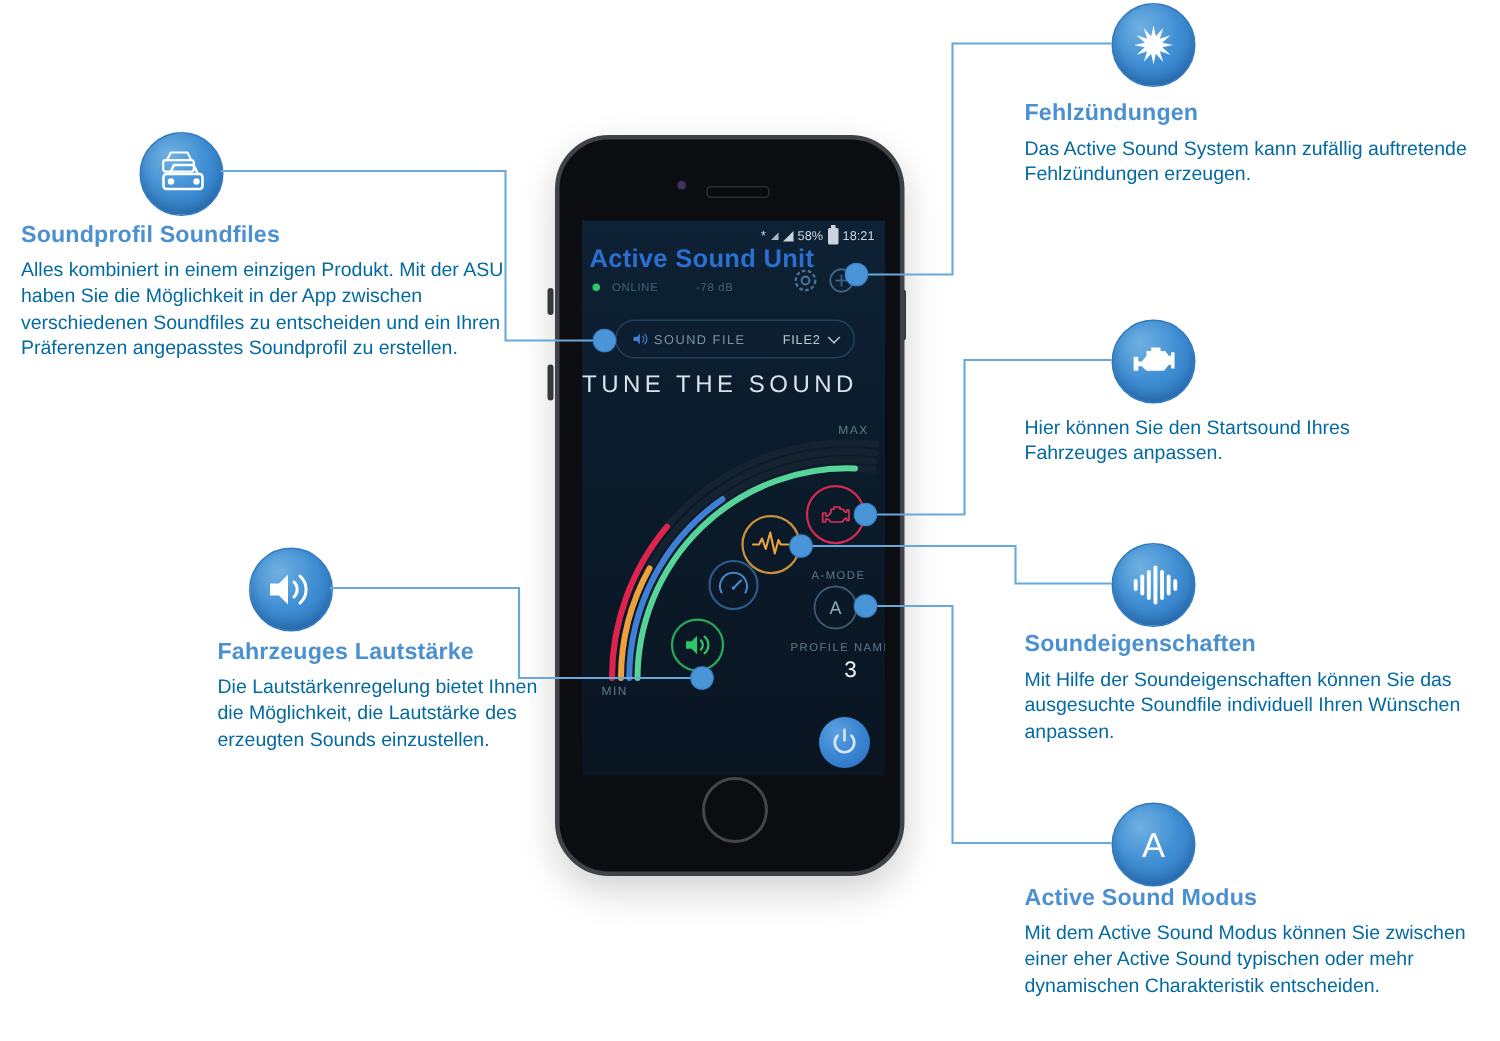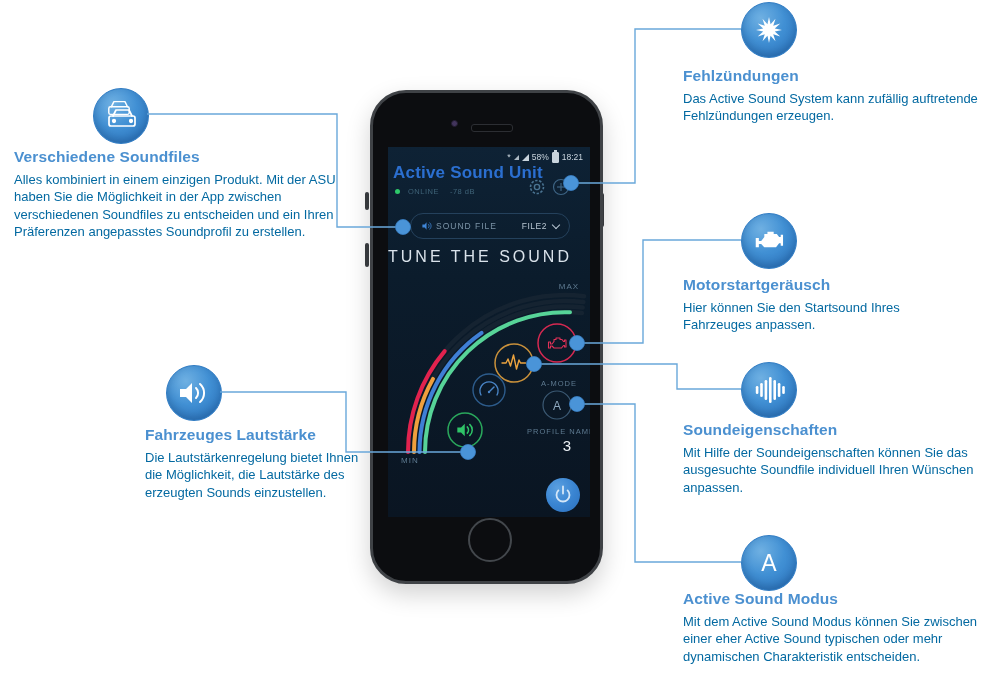--- a/index.html
+++ b/index.html
@@ -37,21 +37,21 @@
   .sb-text{color:#c9d4dd;font-size:8.5px;}
   .sb-ast{color:#c9d4dd;font-size:9px;line-height:8px;}
   .sb-tri{width:0;height:0;border-left:7px solid transparent;border-bottom:7px solid #c9d4dd;}
   .sb-tri.small{border-left-width:5px;border-bottom-width:5px;opacity:.85;}
   .sb-batt{width:5px;height:9px;border:1px solid #c9d4dd;border-radius:1px;position:relative;background:#c9d4dd;}
   .sb-batt:before{content:"";position:absolute;left:1px;top:-3px;width:3px;height:2px;background:#c9d4dd;}
   .app-title{position:absolute;left:5px;top:16px;color:#2b6fd0;font-size:17px;font-weight:bold;letter-spacing:.2px;}
   .online-row{position:absolute;left:7px;top:40px;display:flex;align-items:center;gap:8px;}
   .online-dot{width:5px;height:5px;border-radius:50%;background:#2ec96a;}
   .online-text{color:#3f6378;font-size:7.5px;letter-spacing:.5px;}
-  .db-text{color:#3f6378;font-size:7.5px;letter-spacing:.5px;margin-left:3px;}
+  .db-text{color:#3f6378;font-size:7.5px;letter-spacing:.5px;margin-left:17px;}
   .pill{position:absolute;left:22px;top:66px;width:160px;height:26px;border:1px solid #24415c;
       border-radius:14px;display:flex;align-items:center;padding:0 10px;box-sizing:border-box;cursor:pointer;}
   .pill-label{color:#7b93a6;font-size:8.5px;letter-spacing:1px;margin-left:3px;}
   .pill-value{color:#b9c7d3;font-size:8.5px;letter-spacing:.5px;margin-left:auto;}
   .chev{width:5px;height:5px;border-right:1.3px solid #b9c7d3;border-bottom:1.3px solid #b9c7d3;
       transform:rotate(45deg);display:inline-block;margin-left:6px;margin-bottom:2px;}
   .tune-heading{position:absolute;left:0;top:101px;width:100%;text-align:left;
       color:#d9e2ea;font-size:16px;letter-spacing:3px;}
   .gauge-svg{position:absolute;left:0;top:120px;}
   .save-row{position:absolute;left:0;top:330px;width:100%;height:40px;}
@@ -76,41 +76,40 @@
         <g transform="translate(1,5)">
           <path d="M-9,-5 L-6,-11 H7 L10,-5"></path>
           <rect x="-13" y="-5" width="26" height="10" rx="2"></rect>
           <circle cx="-8" cy="0" r="1.3" fill="#ffffff"></circle>
           <circle cx="9" cy="0" r="1.3" fill="#ffffff"></circle>
         </g>
       </g>
     </svg>
   </div>
   <div class="callout" style="left:14px;top:148px;width:345px;">
-    <h3 class="callout-title">Verschiedene Soundfiles</h3>
+    <h3 class="callout-title">Soundprofil Soundfiles</h3>
     <p class="callout-body">Alles kombiniert in einem einzigen Produkt. Mit der ASU haben Sie die Möglichkeit in der App zwischen verschiedenen Soundfiles zu entscheiden und ein Ihren Präferenzen angepasstes Soundprofil zu erstellen.</p>
   </div>
 
   <div class="icon-circle" style="left:741px;top:2px;">
     <svg width="54" height="54" viewBox="-27 -27 54 54">
       <polygon fill="#ffffff" points="13,0 5.8,1.55 11.26,6.5 4.24,4.24 6.5,11.26 1.55,5.8 0,13 -1.55,5.8 -6.5,11.26 -4.24,4.24 -11.26,6.5 -5.8,1.55 -13,0 -5.8,-1.55 -11.26,-6.5 -4.24,-4.24 -6.5,-11.26 -1.55,-5.8 0,-13 1.55,-5.8 6.5,-11.26 4.24,-4.24 11.26,-6.5 5.8,-1.55"></polygon>
     </svg>
   </div>
   <div class="callout" style="left:683px;top:67px;width:300px;">
     <h3 class="callout-title">Fehlzündungen</h3>
     <p class="callout-body">Das Active Sound System kann zufällig auftretende Fehlzündungen erzeugen.</p>
   </div>
 
   <div class="icon-circle" style="left:741px;top:213px;">
     <svg width="54" height="54" viewBox="-27 -27 54 54">
       <path fill="#ffffff" transform="scale(0.78)" d="M-2,-12 H6 V-9 H10 L13,-5 H15 V-8 H18 V6 H15 V3 H13 L9,8 H-6 L-10,4 H-13 V8 H-17 V-4 H-13 V0 H-10 L-6,-5 V-9 H-2 Z"></path>
     </svg>
   </div>
   <div class="callout" style="left:683px;top:276px;width:260px;">
-    <h3 class="callout-title">Motorstartgeräusch</h3>
     <p class="callout-body">Hier können Sie den Startsound Ihres Fahrzeuges anpassen.</p>
   </div>
 
   <div class="icon-circle" style="left:741px;top:362px;">
     <svg width="54" height="54" viewBox="-27 -27 54 54">
       <g fill="#ffffff">
         <rect x="-13.2" y="-4" width="2.6" height="8" rx="1.3"></rect>
         <rect x="-8.8" y="-7" width="2.6" height="14" rx="1.3"></rect>
         <rect x="-4.4" y="-10" width="2.6" height="20" rx="1.3"></rect>
         <rect x="0" y="-13" width="2.6" height="26" rx="1.3"></rect>

